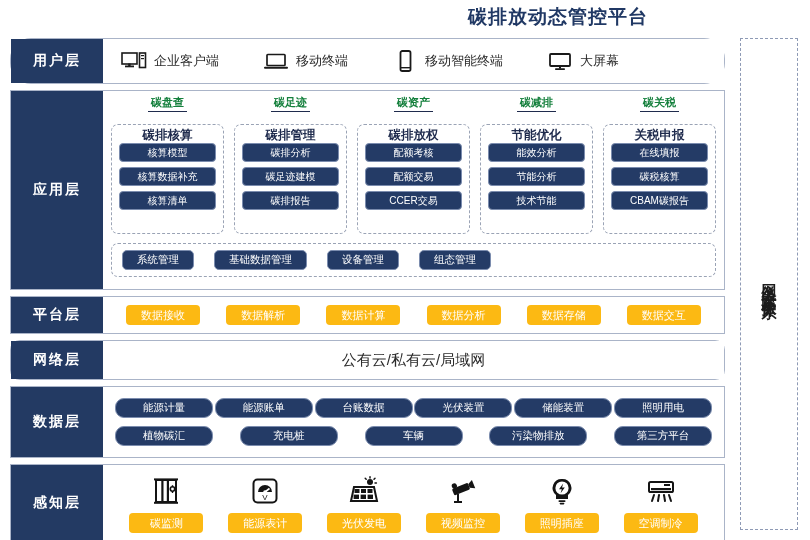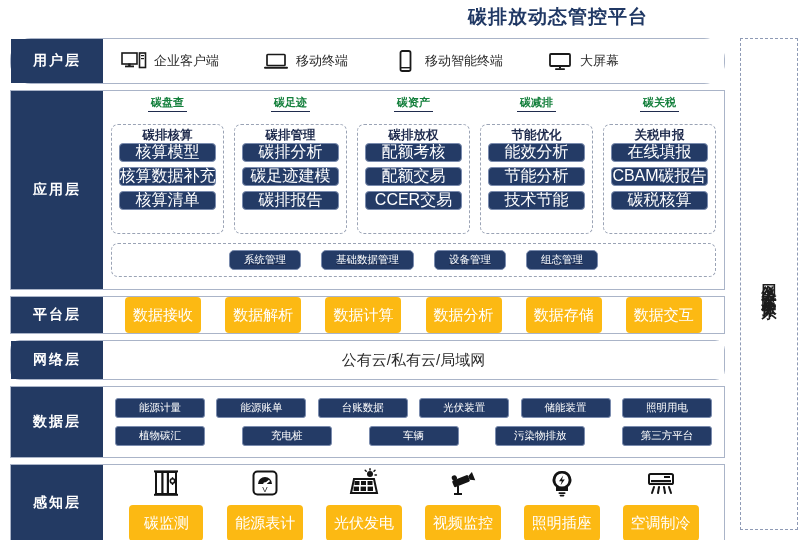--- a/index.html
+++ b/index.html
@@ -141,40 +141,38 @@
     color: #1f2b4d;
     line-height: 15px;
   }
   .chip {
     width: 100%;
     height: 19px;
     background: #243b66;
     color: #ffffff;
     border: 1px solid #7b8cae;
     border-radius: 4px;
-    font-size: 16px;
+    font-size: 10px;
     display: flex;
     align-items: center;
     justify-content: center;
     box-sizing: border-box;
     margin-bottom: 5px;
     white-space: nowrap;
   }
   .chip:last-child { margin-bottom: 16px; }
 
   .app-manage {
     margin-top: 9px;
     border: 1px dashed #9aa3b5;
     border-radius: 7px;
     height: 34px;
     display: flex;
     align-items: center;
-    justify-content: center;
-    box-sizing: border-box;
-    text-decoration: underline;
+    box-sizing: border-box;
   }
   .mchip {
     height: 20px;
     background: #243b66;
     color: #ffffff;
     border: 1px solid #7b8cae;
     border-radius: 5px;
     font-size: 10.5px;
     display: flex;
     align-items: center;
@@ -192,22 +190,22 @@
     display: flex;
     align-items: center;
     justify-content: space-around;
     padding: 0 10px;
     box-sizing: border-box;
   }
   .ychip {
     background: #fcb913;
     color: #ffffff;
     border-radius: 4px;
-    font-size: 15px;
-    height: 36px;
+    font-size: 11px;
+    height: 20px;
     min-width: 74px;
     display: flex;
     align-items: center;
     justify-content: center;
     box-sizing: border-box;
     padding: 0 8px;
     white-space: nowrap;
   }
 
   
@@ -233,24 +231,24 @@
   }
   .data-line {
     display: flex;
     justify-content: space-between;
     margin: 4px 0;
   }
   .dchip {
     background: #243b66;
     color: #ffffff;
     border: 1px solid #7b8cae;
-    border-radius: 3px;
+    border-radius: 9px;
     font-size: 10.5px;
     height: 20px;
-    width: 90px;
+    width: 98px;
     display: flex;
     align-items: center;
     justify-content: center;
     box-sizing: border-box;
     white-space: nowrap;
   }
 
   
   .row-perception { height: 78px; }
   .perc-grid {
@@ -406,22 +404,22 @@
                 <div class="chip">节能分析</div>
                 <div class="chip">技术节能</div>
               </div>
             </div>
 
             <div class="app-group">
               <div class="group-title">碳关税</div>
               <div class="group-box">
                 <div class="group-sub">关税申报</div>
                 <div class="chip">在线填报</div>
+                <div class="chip">碳税核算</div>
                 <div class="chip">CBAM碳报告</div>
-                <div class="chip">碳税核算</div>
               </div>
             </div>
 
           </div>
 
           <div class="app-manage">
             <div class="mchip">系统管理</div>
             <div class="mchip">基础数据管理</div>
             <div class="mchip">设备管理</div>
             <div class="mchip">组态管理</div>

